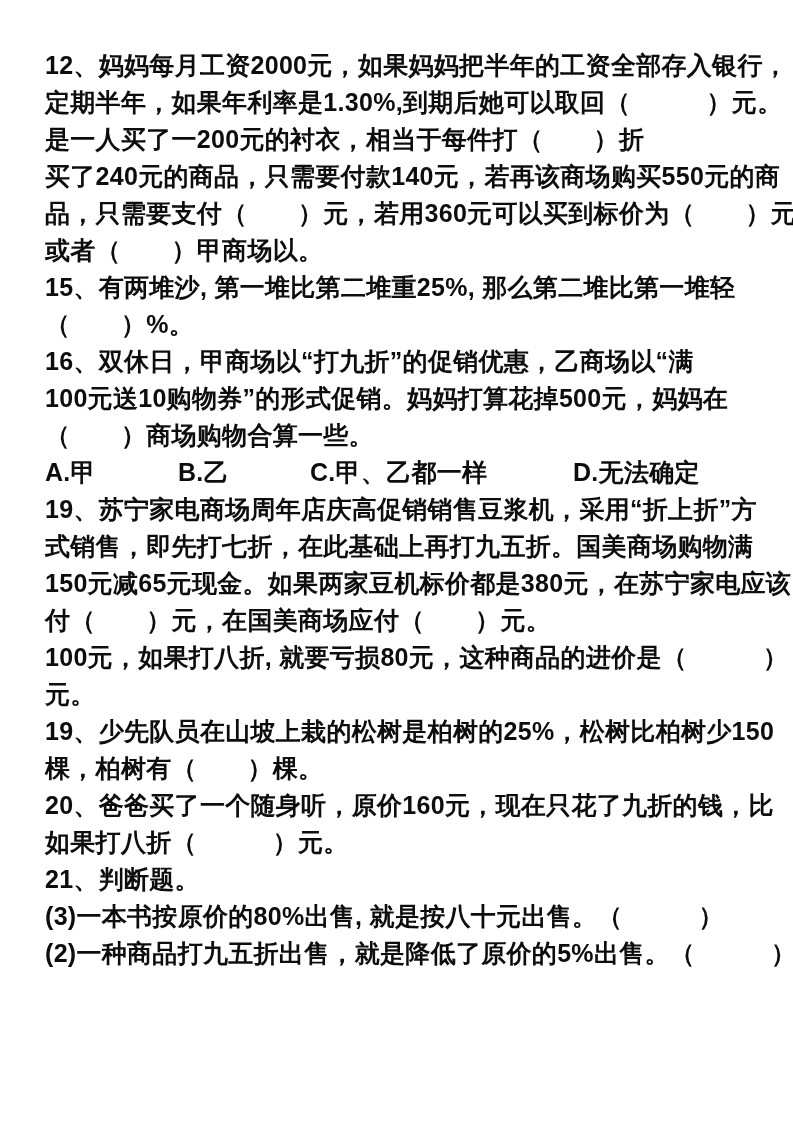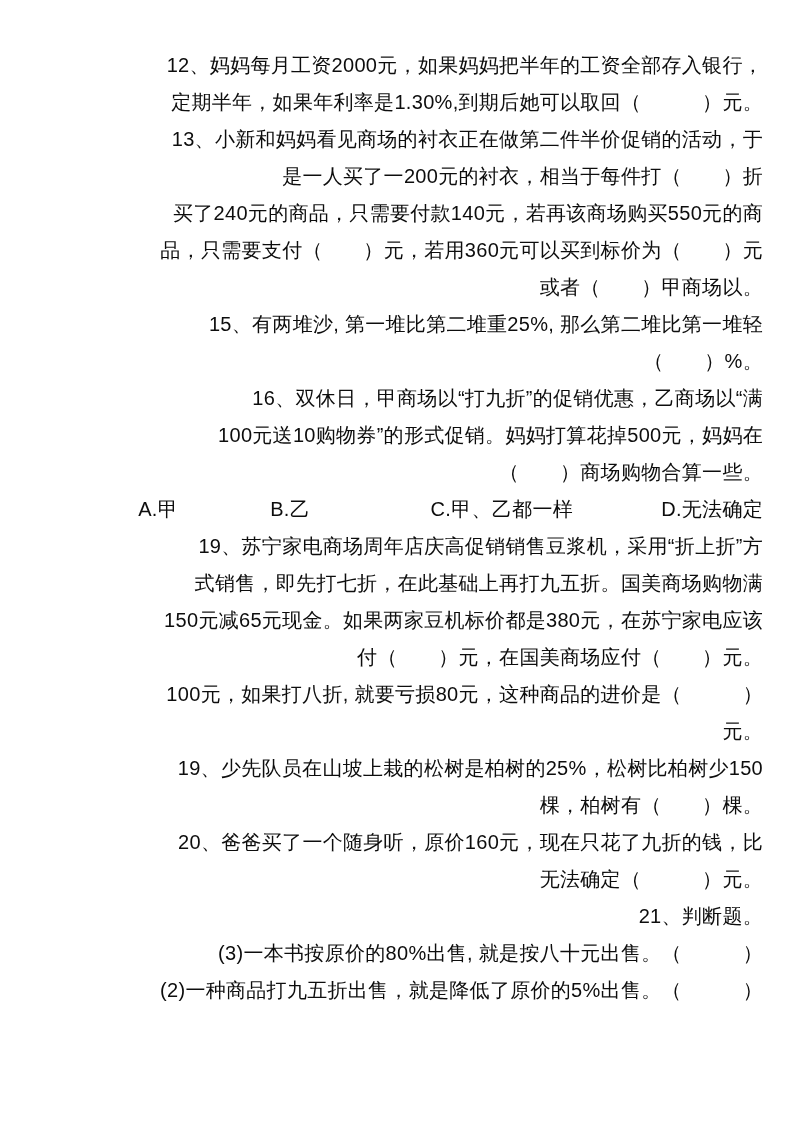--- a/index.html
+++ b/index.html
@@ -13,46 +13,44 @@
   .page {
     box-sizing: border-box;
     width: 793px;
     height: 1122px;
     padding: 47px 30px 0 45px;
     font-family: "Liberation Sans", sans-serif;
     color: #0d0d0d;
     background: #ffffff;
   }
   .line {
-    font-size: 20px;
-    font-weight: 400;
+    font-size: 25px;
+    font-weight: 700;
     height: 37px;
     line-height: 37px;
     white-space: pre;
     letter-spacing: 0.3px;
-    text-align: right;
   }
   .options-row {
     display: flex;
     flex-direction: row;
     align-items: center;
   }
   .options-row .opt   { white-space: pre; }
   .options-row .opt-a { width: 133px; }
   .options-row .opt-b { width: 132px; }
   .options-row .opt-c { width: 263px; }
   .options-row .opt-d { flex: 1; }
 </style>
 </head>
 <body>
 
 <div class="page">
   <div class="line">12、妈妈每月工资2000元，如果妈妈把半年的工资全部存入银行，</div>
   <div class="line">定期半年，如果年利率是1.30%,到期后她可以取回（　　　）元。</div>
-  <div class="line">13、小新和妈妈看见商场的衬衣正在做第二件半价促销的活动，于</div>
   <div class="line">是一人买了一200元的衬衣，相当于每件打（　　）折</div>
   <div class="line">买了240元的商品，只需要付款140元，若再该商场购买550元的商</div>
   <div class="line">品，只需要支付（　　）元，若用360元可以买到标价为（　　）元</div>
   <div class="line">或者（　　）甲商场以。</div>
   <div class="line">15、有两堆沙, 第一堆比第二堆重25%, 那么第二堆比第一堆轻</div>
   <div class="line">（　　）%。</div>
   <div class="line">16、双休日，甲商场以“打九折”的促销优惠，乙商场以“满</div>
   <div class="line">100元送10购物券”的形式促销。妈妈打算花掉500元，妈妈在</div>
   <div class="line">（　　）商场购物合算一些。</div>
   <div class="line options-row">
@@ -63,17 +61,17 @@
   </div>
   <div class="line">19、苏宁家电商场周年店庆高促销销售豆浆机，采用“折上折”方</div>
   <div class="line">式销售，即先打七折，在此基础上再打九五折。国美商场购物满</div>
   <div class="line">150元减65元现金。如果两家豆机标价都是380元，在苏宁家电应该</div>
   <div class="line">付（　　）元，在国美商场应付（　　）元。</div>
   <div class="line">100元，如果打八折, 就要亏损80元，这种商品的进价是（　　　）</div>
   <div class="line">元。</div>
   <div class="line">19、少先队员在山坡上栽的松树是柏树的25%，松树比柏树少150</div>
   <div class="line">棵，柏树有（　　）棵。</div>
   <div class="line">20、爸爸买了一个随身听，原价160元，现在只花了九折的钱，比</div>
-  <div class="line">无法确定（　　　）元。</div>
+  <div class="line">如果打八折（　　　）元。</div>
   <div class="line">21、判断题。</div>
   <div class="line">(3)一本书按原价的80%出售, 就是按八十元出售。（　　　）</div>
   <div class="line">(2)一种商品打九五折出售，就是降低了原价的5%出售。（　　　）</div>
 </div>
 
 </body></html>

